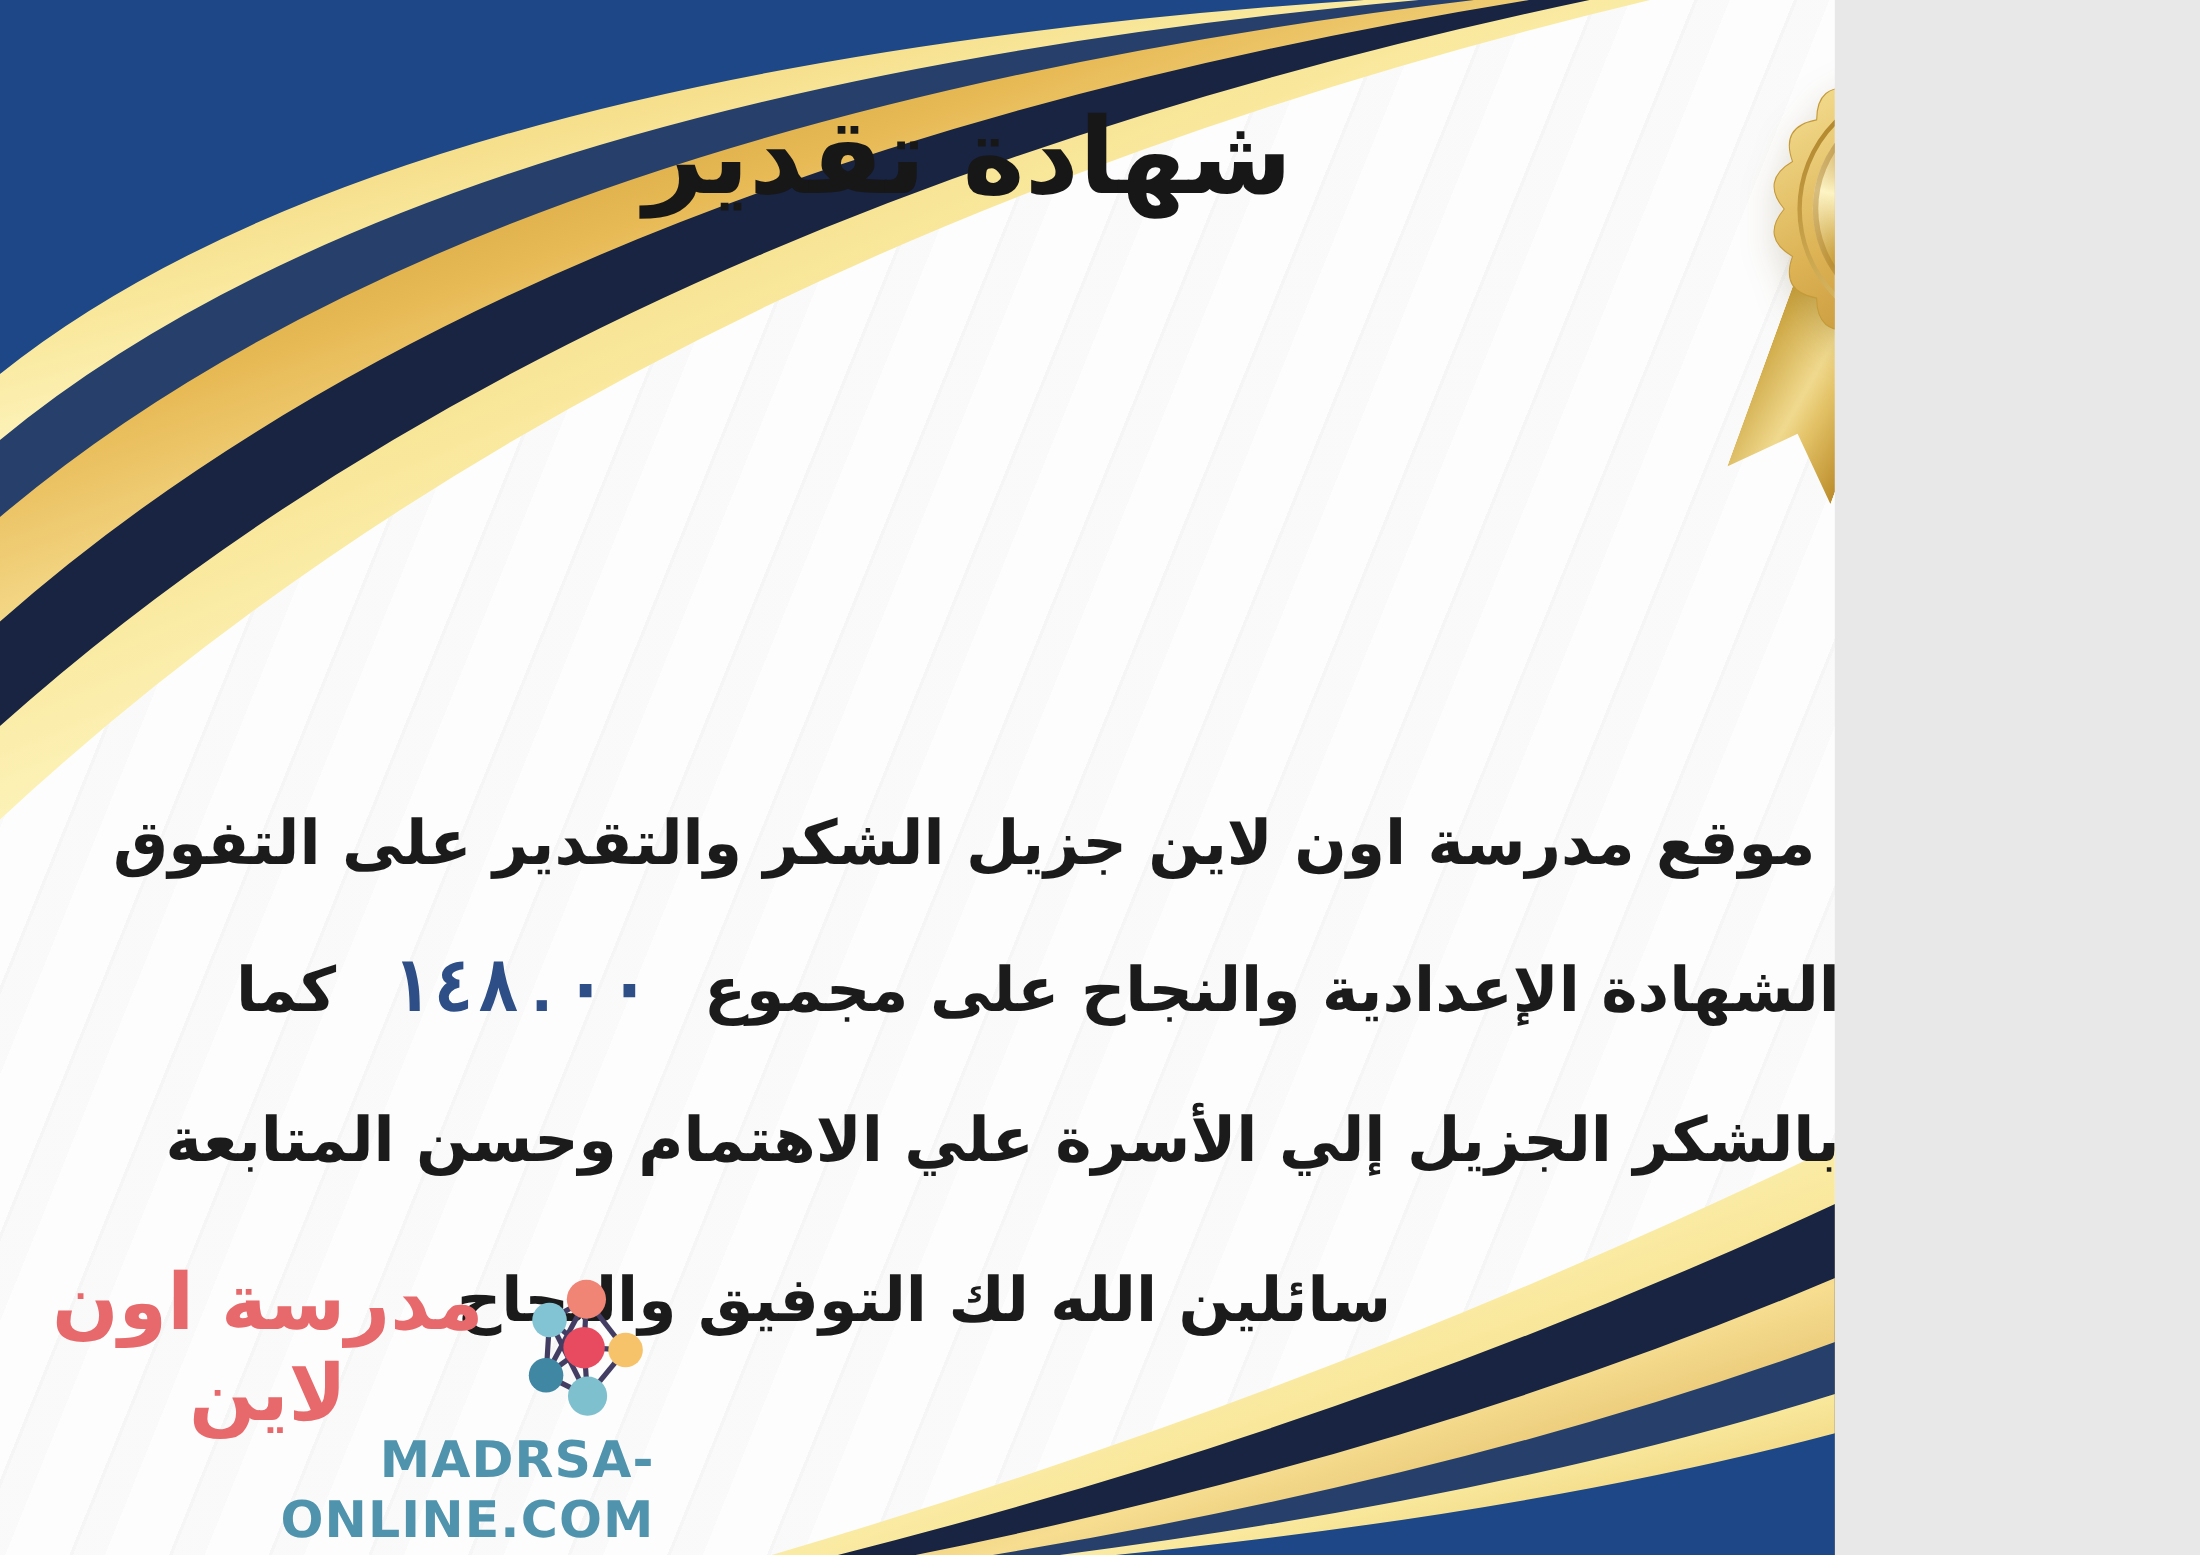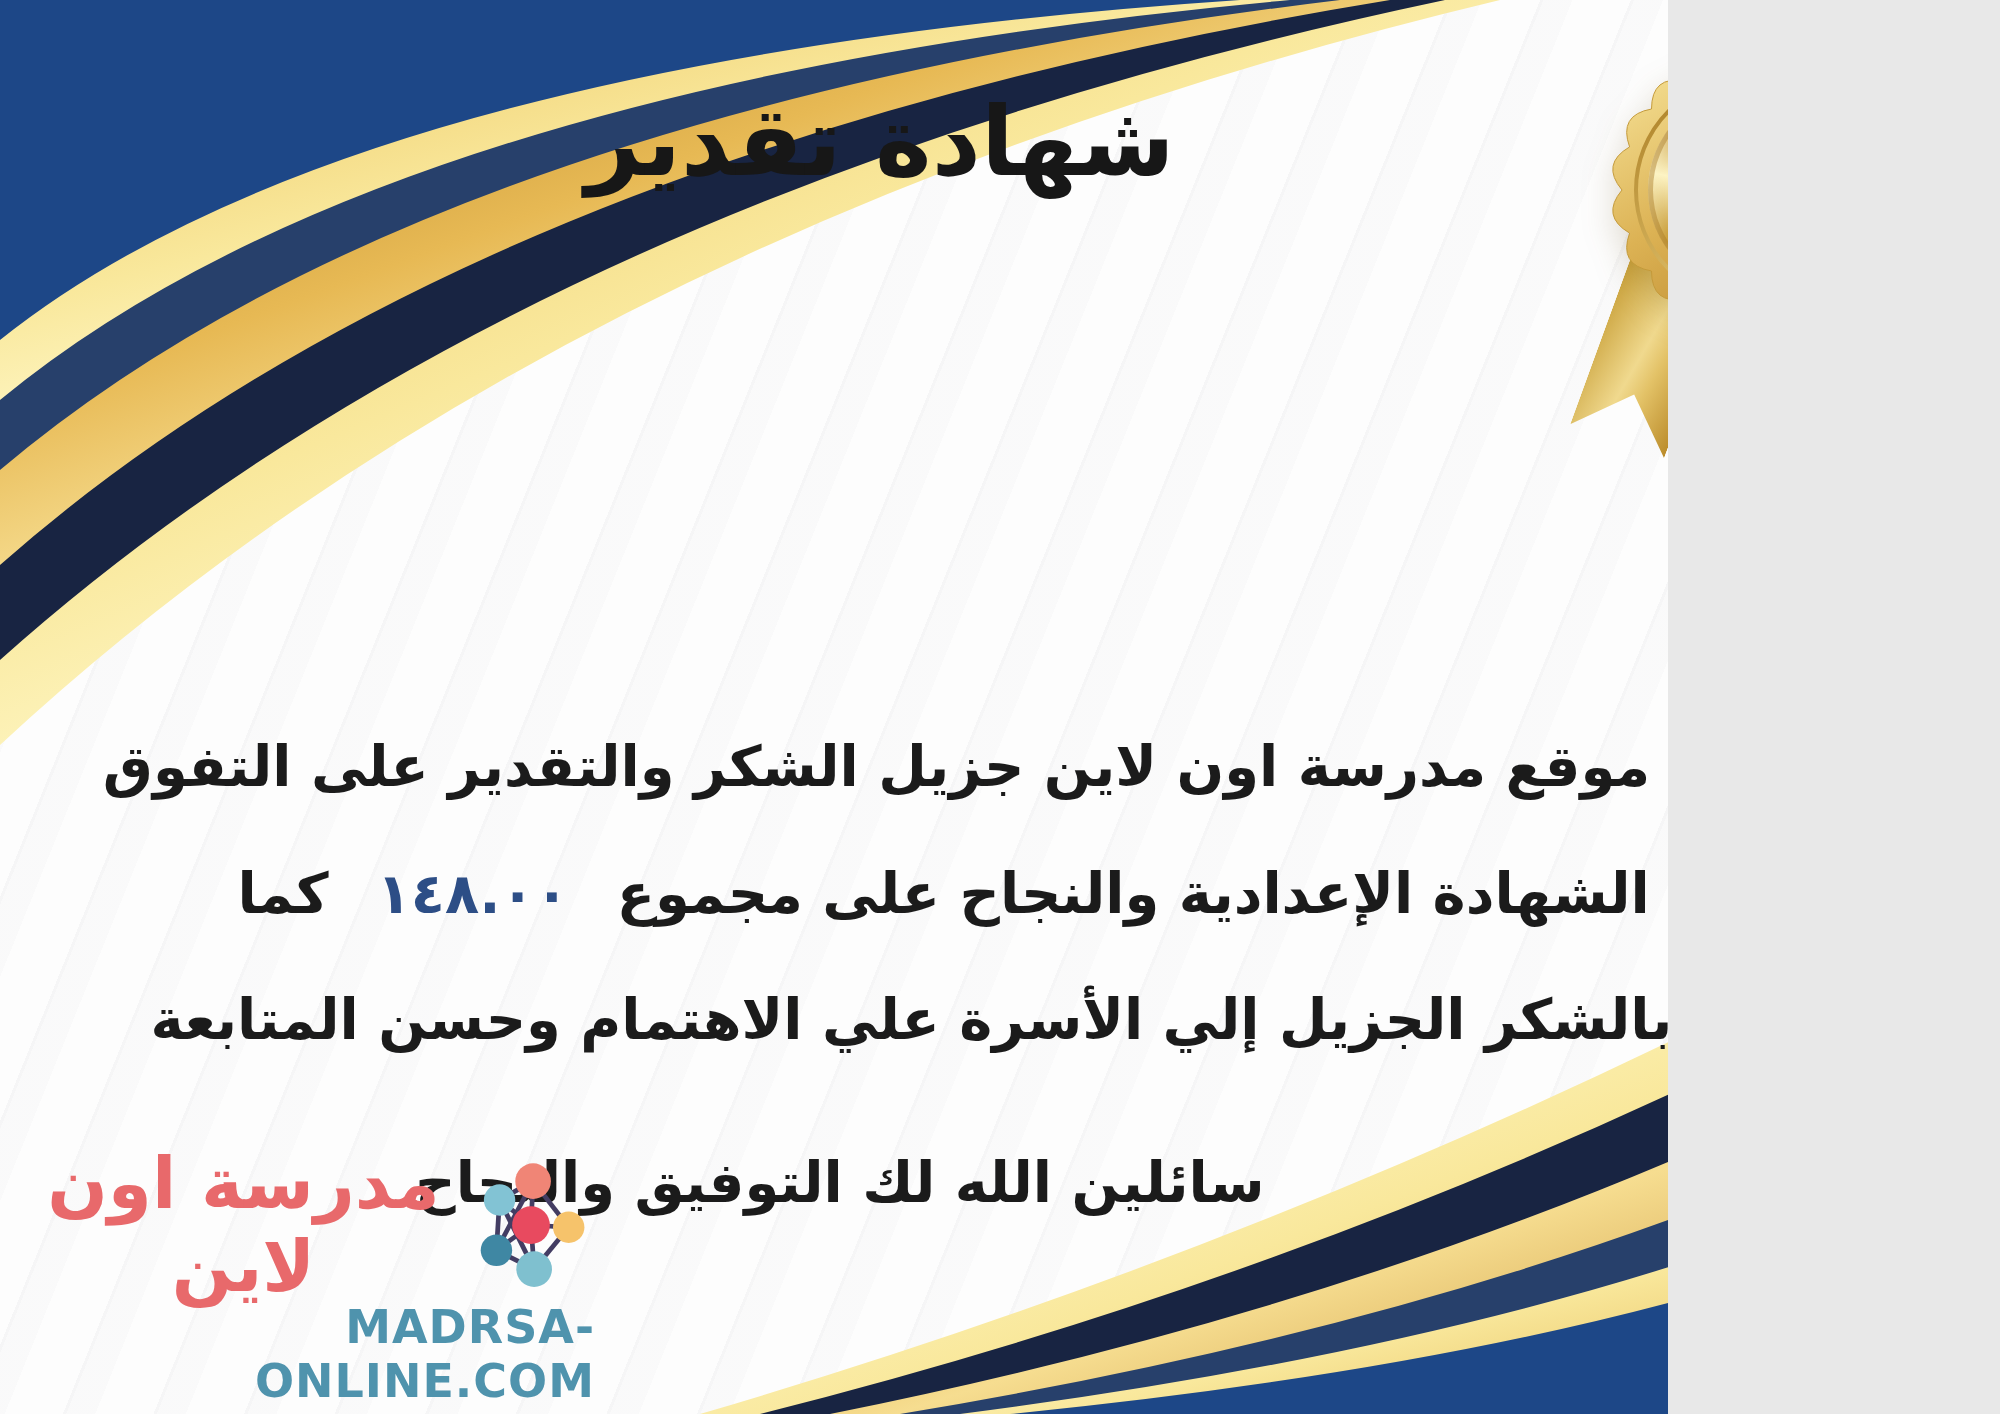--- a/index.html
+++ b/index.html
@@ -22,21 +22,21 @@
   .student-name{
     position:absolute;top:498px;left:30px;width:1940px;
     text-align:center;font-size:88px;font-weight:700;color:#2d4e86;
   }
   .body-text{
     position:absolute;top:722px;left:0;width:2000px;
     text-align:center;font-size:56px;font-weight:700;color:#1b1b1b;
   }
   .body-line{margin:0 0 36px 0;line-height:1.62;}
   .score{
-    font-size:56px;color:#2d4e86;margin:0 48px;letter-spacing:2px;
+    font-size:66px;color:#2d4e86;margin:0 48px;letter-spacing:2px;font-family:Liberation Mono, monospace;
   }
   .closing{
     position:absolute;top:1138px;left:0;width:1680px;
     text-align:center;font-size:56px;font-weight:700;color:#1b1b1b;line-height:1.6;
   }
 
   
   .medal{position:absolute;left:1608px;top:42px;width:280px;height:400px;}
   .medal svg.rosette{position:absolute;left:0;top:0;filter:drop-shadow(0 10px 16px rgba(90,60,0,.18));}
   .ribbon{position:absolute;width:100px;height:178px;

